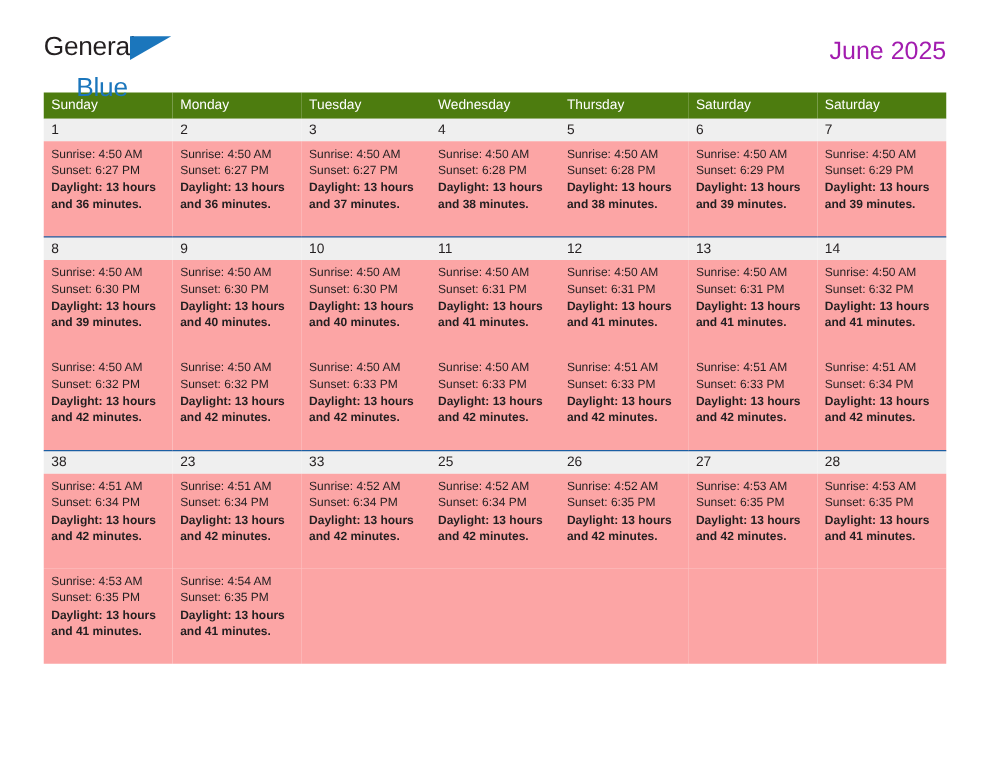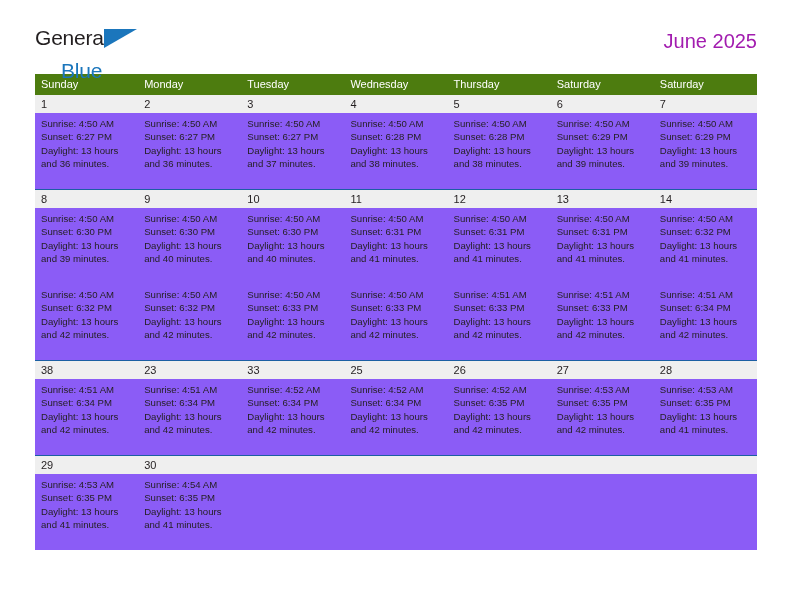--- a/index.html
+++ b/index.html
@@ -114,33 +114,34 @@
     vertical-align: top;
   }
   .daynum-row.first-week td {
     border-top: none;
   }
   .daynum-row td.empty {
     background: #efefef;
   }
 
   .info-row td {
-    background: #8b5cf6;
+    background: #fca5a5;
     font-size: 9.6px;
     line-height: 13.4px;
     color: #231f20;
     padding: 4px 8px 10px 6px;
     vertical-align: top;
     height: 62px;
   }
   .info-line {
     white-space: nowrap;
   }
   .info-wrap {
     white-space: normal;
+    font-weight: bold;
   }
 </style>
 </head>
 <body>
 
 <div class="page">
 
   <div class="header">
     <div class="logo">
       <span class="logo-general">General</span>
@@ -347,29 +348,20 @@
           <div class="info-line">Sunset: 6:35 PM</div>
           <div class="info-wrap">Daylight: 13 hours and 42 minutes.</div>
         </td>
         <td>
           <div class="info-line">Sunrise: 4:53 AM</div>
           <div class="info-line">Sunset: 6:35 PM</div>
           <div class="info-wrap">Daylight: 13 hours and 41 minutes.</div>
         </td>
       </tr>
 
-      <tr class="daynum-row">
-        <td>29</td>
-        <td>30</td>
-        <td class="empty"></td>
-        <td class="empty"></td>
-        <td class="empty"></td>
-        <td class="empty"></td>
-        <td class="empty"></td>
-      </tr>
       <tr class="info-row">
         <td>
           <div class="info-line">Sunrise: 4:53 AM</div>
           <div class="info-line">Sunset: 6:35 PM</div>
           <div class="info-wrap">Daylight: 13 hours and 41 minutes.</div>
         </td>
         <td>
           <div class="info-line">Sunrise: 4:54 AM</div>
           <div class="info-line">Sunset: 6:35 PM</div>
           <div class="info-wrap">Daylight: 13 hours and 41 minutes.</div>

